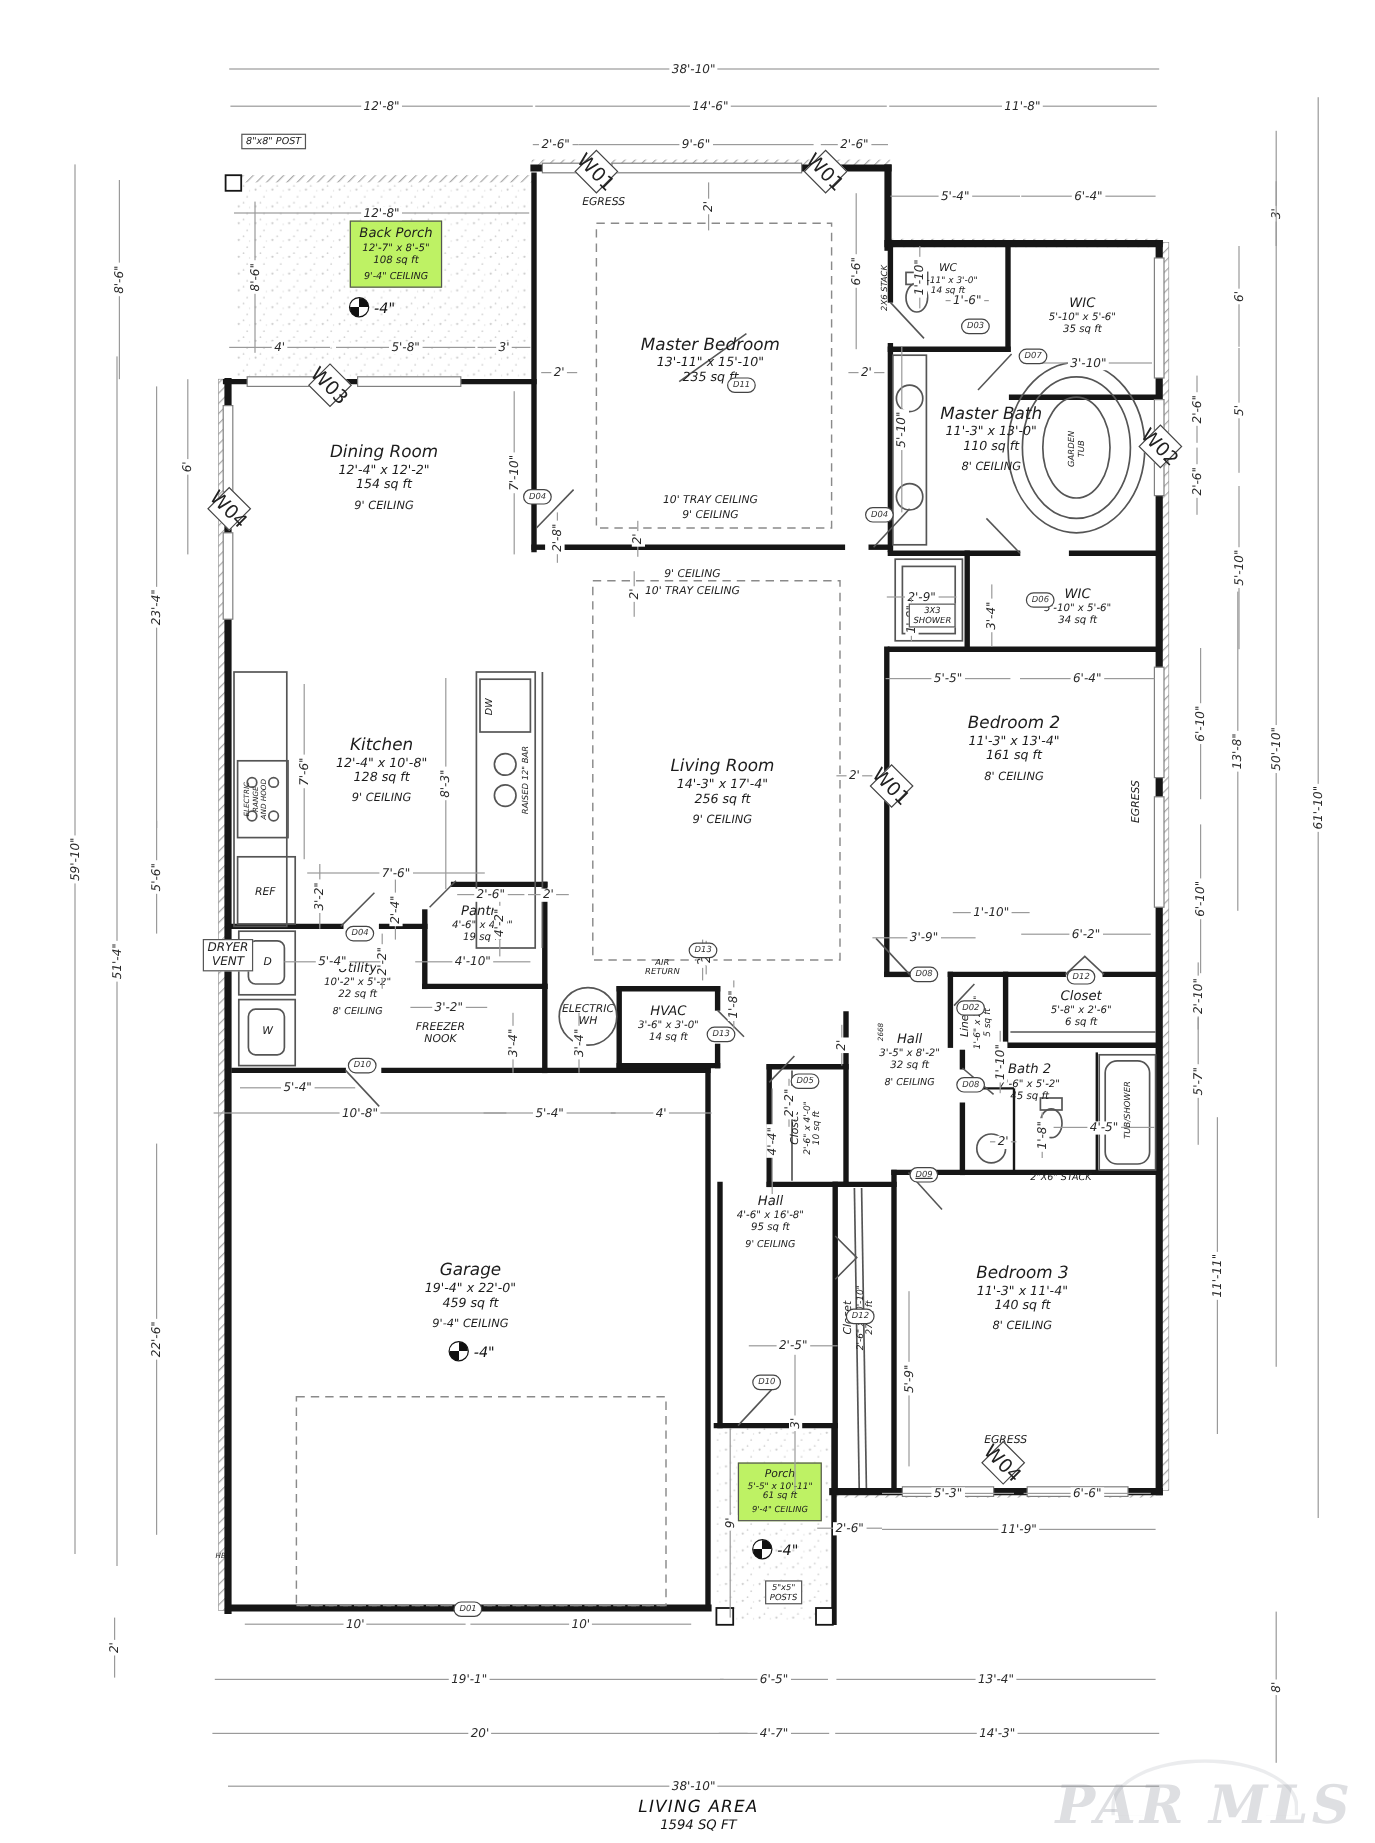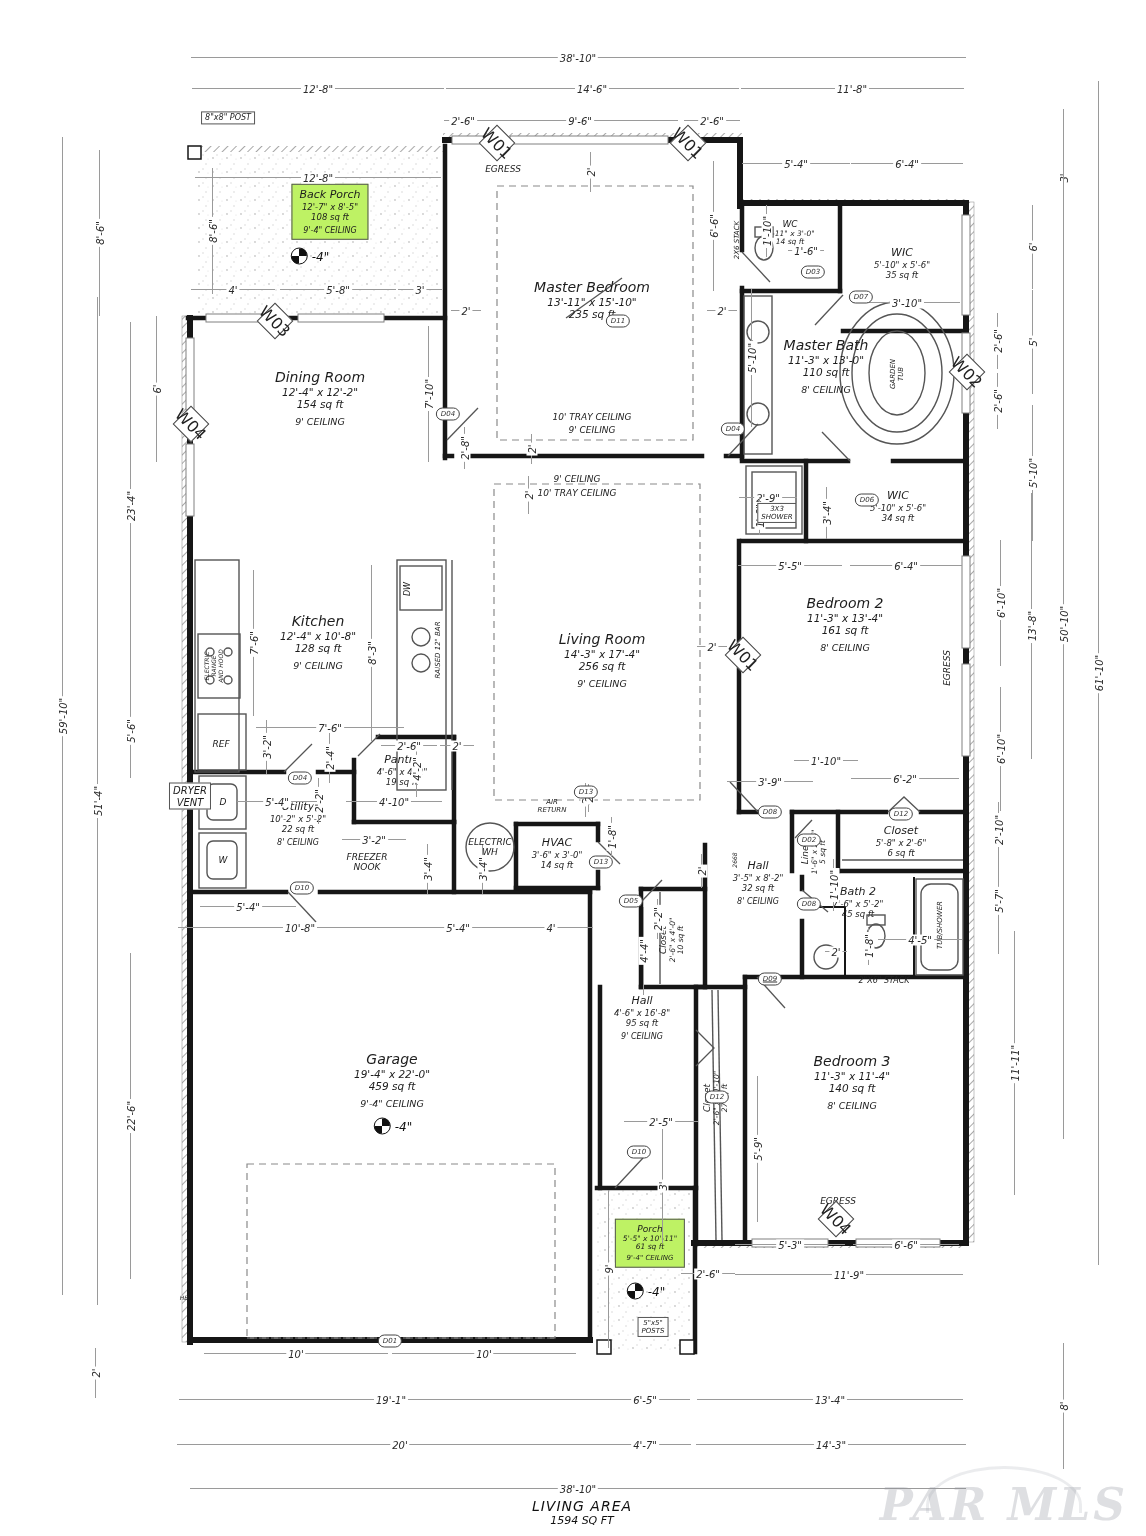--- a/index.html
+++ b/index.html
@@ -801,21 +801,21 @@
       <div class="dmark" style="left: 733px; top: 429px;">D04</div>
       <div class="dmark" style="left: 867px; top: 500px;">D06</div>
       <div class="dmark" style="left: 586px; top: 792px;">D13</div>
       <div class="dmark" style="left: 300px; top: 778px;">D04</div>
       <div class="dmark" style="left: 302px; top: 888px;">D10</div>
       <div class="dmark" style="left: 601px; top: 862px;">D13</div>
       <div class="dmark" style="left: 770px; top: 812px;">D08</div>
       <div class="dmark" style="left: 809px; top: 840px;">D02</div>
       <div class="dmark" style="left: 901px; top: 814px;">D12</div>
       <div class="dmark" style="left: 809px; top: 904px;">D08</div>
-      <div class="dmark" style="left: 631px; top: 901px;">D05</div>
+      <div class="dmark" style="left: 671px; top: 901px;">D05</div>
       <div class="dmark" style="left: 770px; top: 979px; text-decoration: underline;">D09</div>
       <div class="dmark" style="left: 639px; top: 1152px;">D10</div>
       <div class="dmark" style="left: 717px; top: 1097px;">D12</div>
       <div class="dmark" style="left: 390px; top: 1341px;">D01</div>
       <div class="elev" style="left: 310px; top: 256px;">
         <div class="sym"></div>
         <div class="lab">-4"</div>
       </div>
       <div class="elev" style="left: 393px; top: 1126px;">
         <div class="sym"></div>

